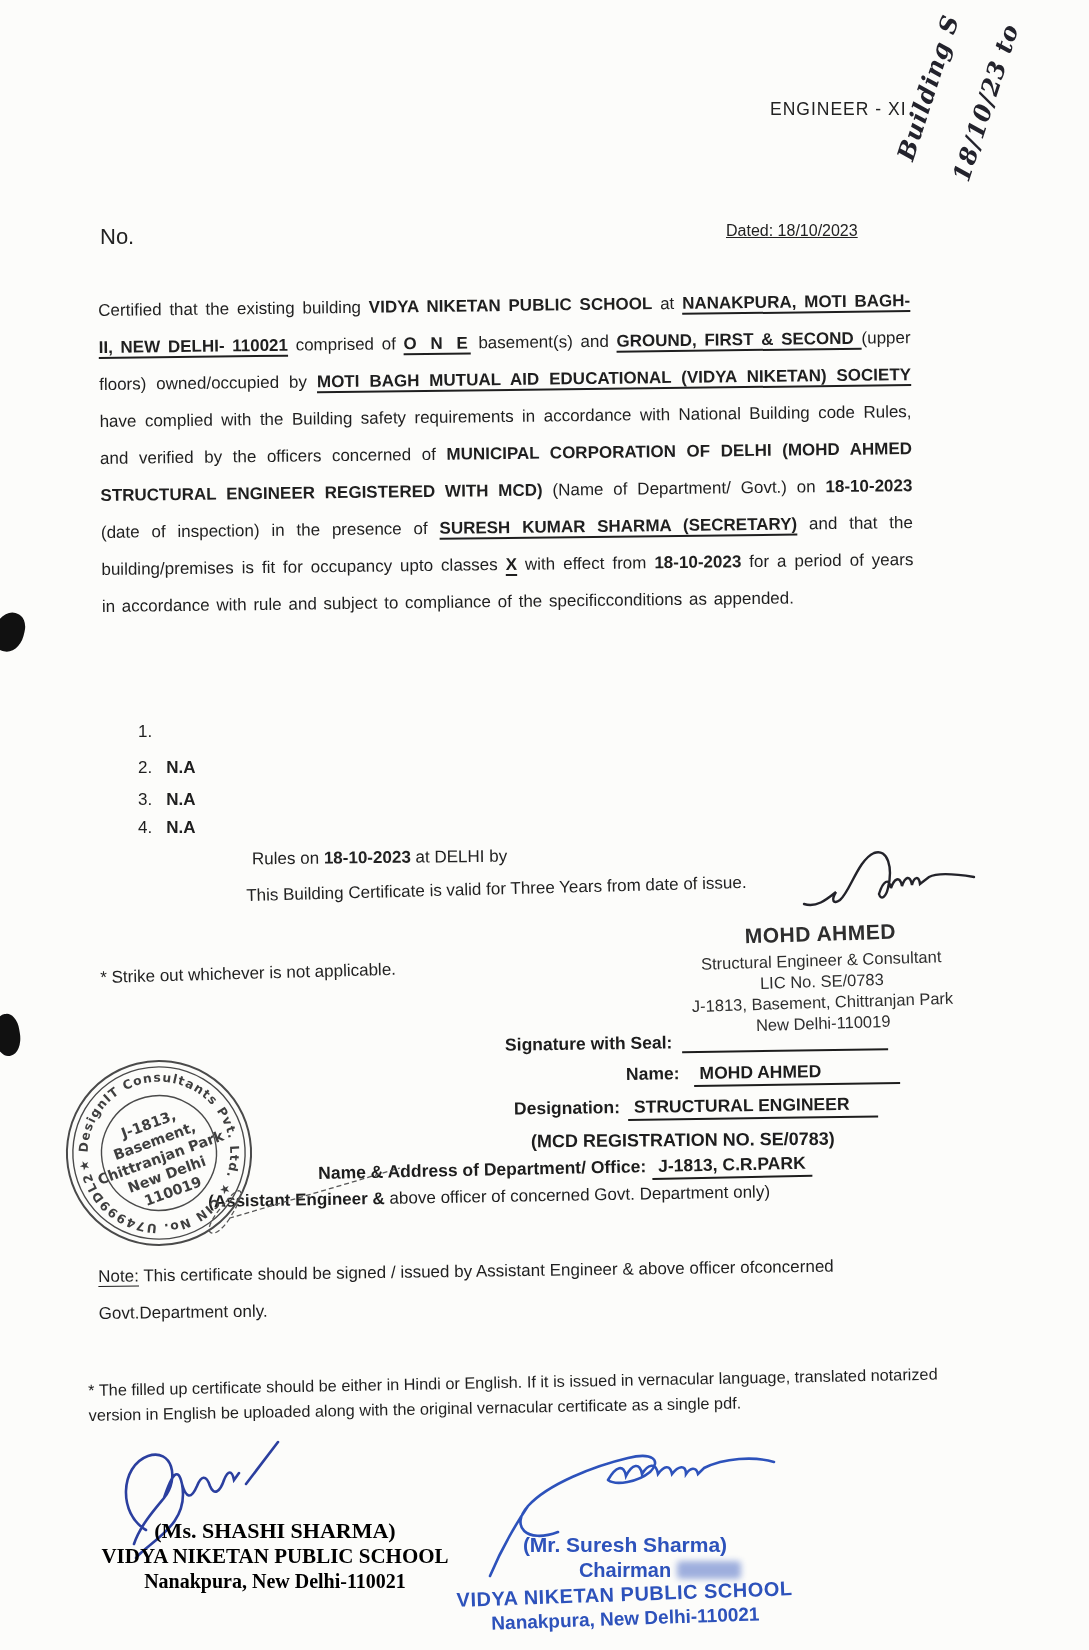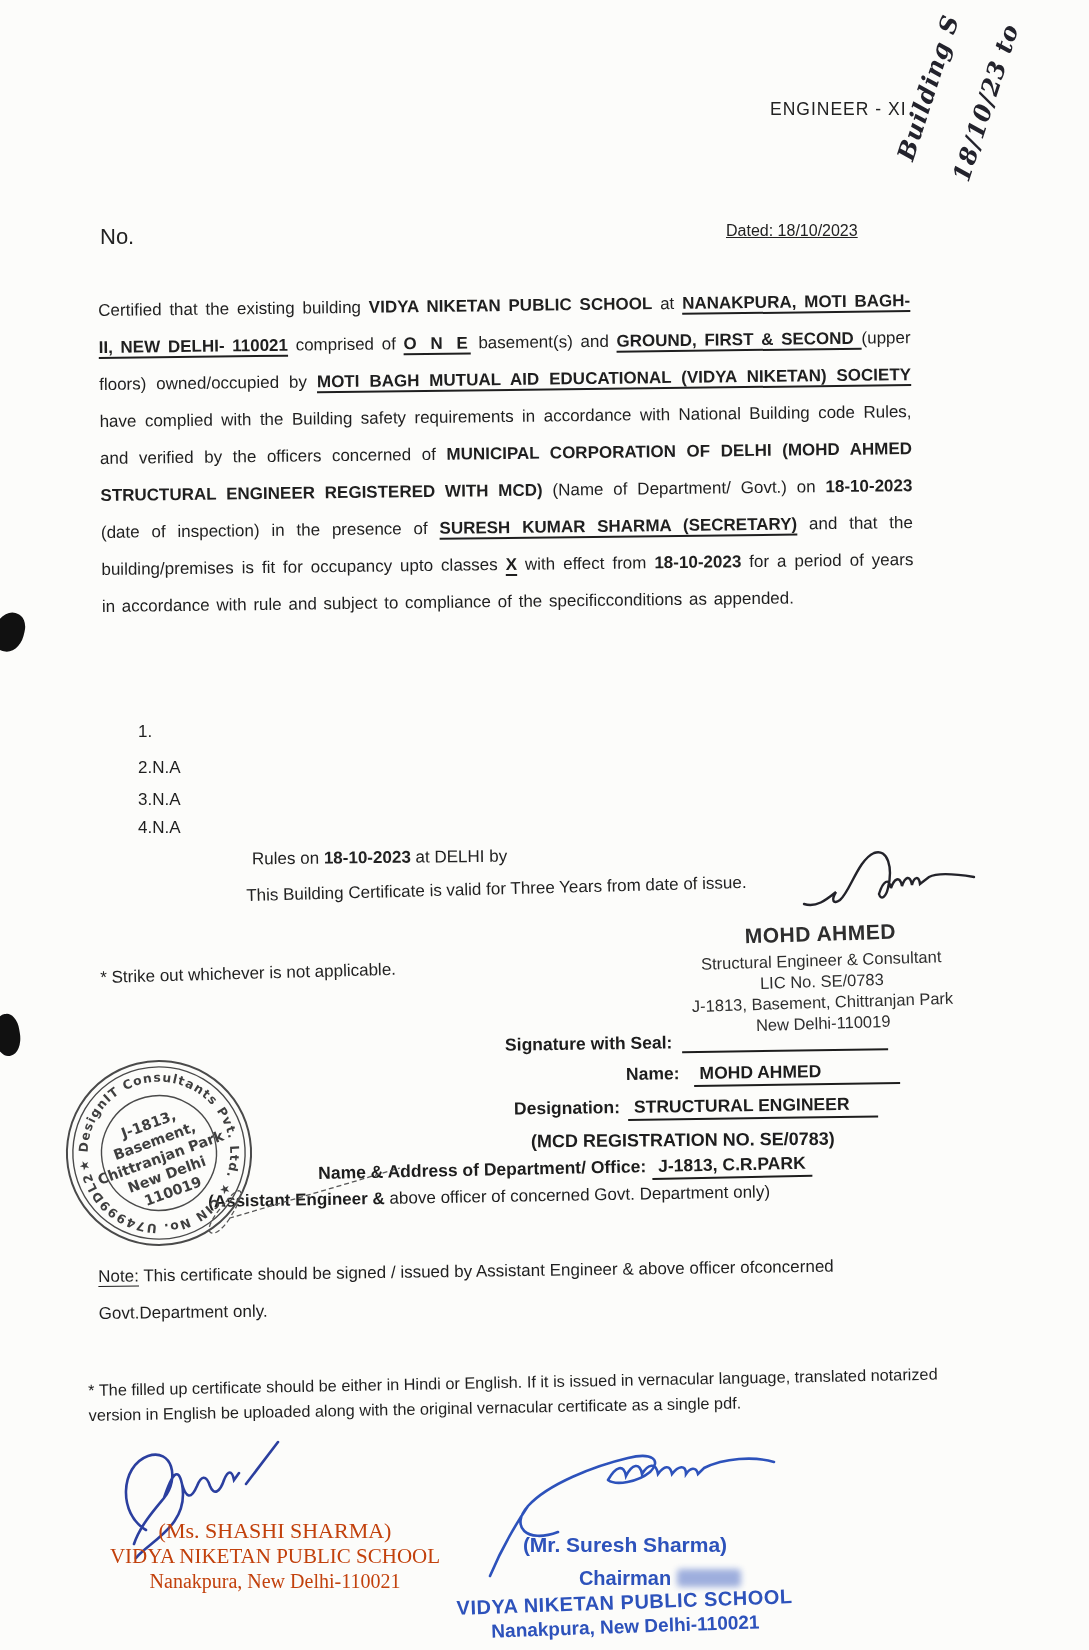--- a/index.html
+++ b/index.html
@@ -28,21 +28,21 @@
   .cert-para{
     position:absolute; left:98px; top:292px; width:812px;
     font-size:17px; line-height:37px; text-align:justify; word-spacing:2px;
     transform:rotate(-0.7deg); transform-origin:left top; color:#1f1f1f;
   }
   .b{font-weight:bold;}
   .u{text-decoration:underline; text-underline-offset:4px; text-decoration-thickness:1.7px;}
   .sp{letter-spacing:3px;}
   
   .cond{position:absolute; left:138px; font-size:17px; color:#1f1f1f;}
-  .cond .t{}
+  .cond .t{margin-left:14px;font-weight:bold;}
   
   .issued{position:absolute; left:252px; top:848px; font-size:17px; transform:rotate(-0.6deg);}
   .validity{position:absolute; left:246px; top:886px; font-size:17px; transform:rotate(-1.5deg); transform-origin:left top;}
   
   .eng-sig{position:absolute; left:798px; top:846px;}
   .eng-stamp{
     position:absolute; left:652px; top:922px; width:336px; text-align:center;
     color:#2e2e2e; transform:rotate(-1.8deg); transform-origin:center top;
   }
   .eng-stamp .nm{font-size:21px; font-weight:600; letter-spacing:.5px; margin-bottom:4px;}
@@ -73,30 +73,30 @@
   }
   .note-para .lbl{text-decoration:underline; text-underline-offset:4px;}
   .footnote{
     position:absolute; left:88px; top:1378px; width:858px; font-size:16.3px;
     line-height:24.5px; transform:rotate(-1.1deg); transform-origin:left top; color:#1f1f1f;
   }
   
   .p-sig{position:absolute; left:112px; top:1434px;}
   .p-stamp{
     position:absolute; left:90px; top:1518px; width:370px; text-align:center;
-    font-family:"Liberation Serif", serif; font-weight:normal; color:#c2410c;
+    font-family:"Liberation Serif", serif; font-weight:bold; color:#000000;
   }
   .p-stamp .nm{font-size:22px; line-height:26px;}
   .p-stamp .ti{font-size:19px; line-height:23px;}
   .p-stamp .sc{font-size:21px; line-height:25px;}
   .p-stamp .ad{font-size:20px; line-height:24px;}
   .c-sig{position:absolute; left:438px; top:1440px;}
   .c-stamp{position:absolute; left:455px; top:1532px; width:340px; text-align:center; color:#2d52bb;}
   .c-stamp .nm{font-size:21px; font-weight:bold; line-height:26px;}
-  .c-stamp .ti{font-size:20px; font-weight:bold; line-height:24px; position:relative;margin-top:8px;}
+  .c-stamp .ti{font-size:20px; font-weight:bold; line-height:24px; position:relative;}
   .c-stamp .lower{transform:rotate(-2deg); transform-origin:center;}
   .c-stamp .sc{font-size:20px; font-weight:bold; line-height:25px; letter-spacing:.5px;}
   .c-stamp .ad{font-size:19px; font-weight:bold; line-height:24px;}
   .smudge{
     display:inline-block; position:absolute; width:64px; height:18px; margin-left:6px; top:3px;
     background:#2d52bb; opacity:.45; filter:blur(3px); border-radius:4px;
   }
   
   .blob{position:absolute; background:#111; border-radius:60% 45% 55% 50%;}
   .blob1{left:-6px; top:612px; width:30px; height:40px; transform:rotate(15deg);}

